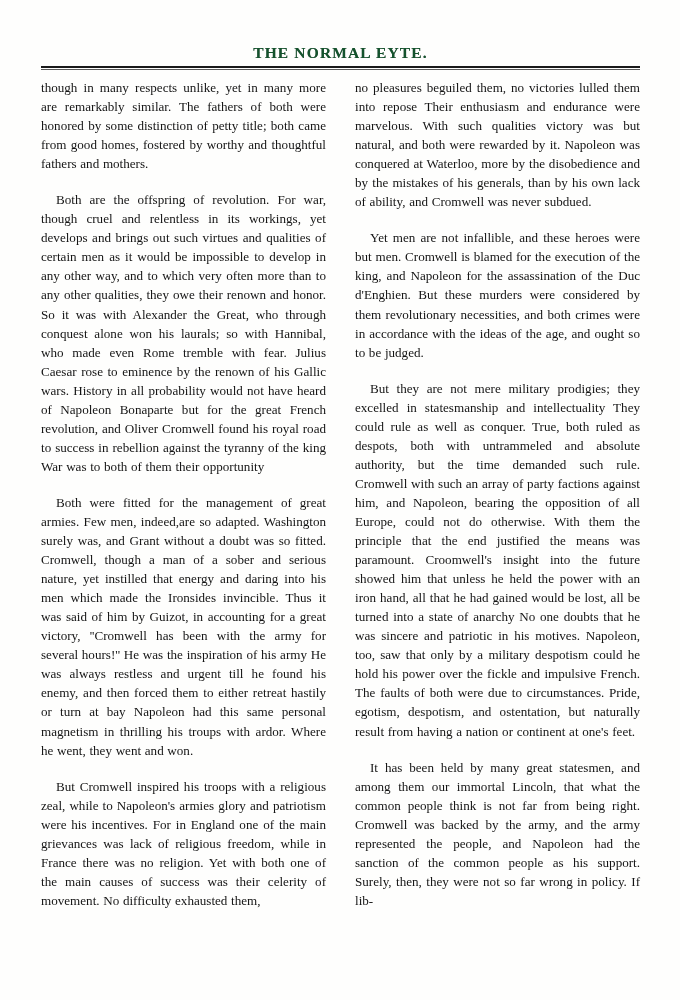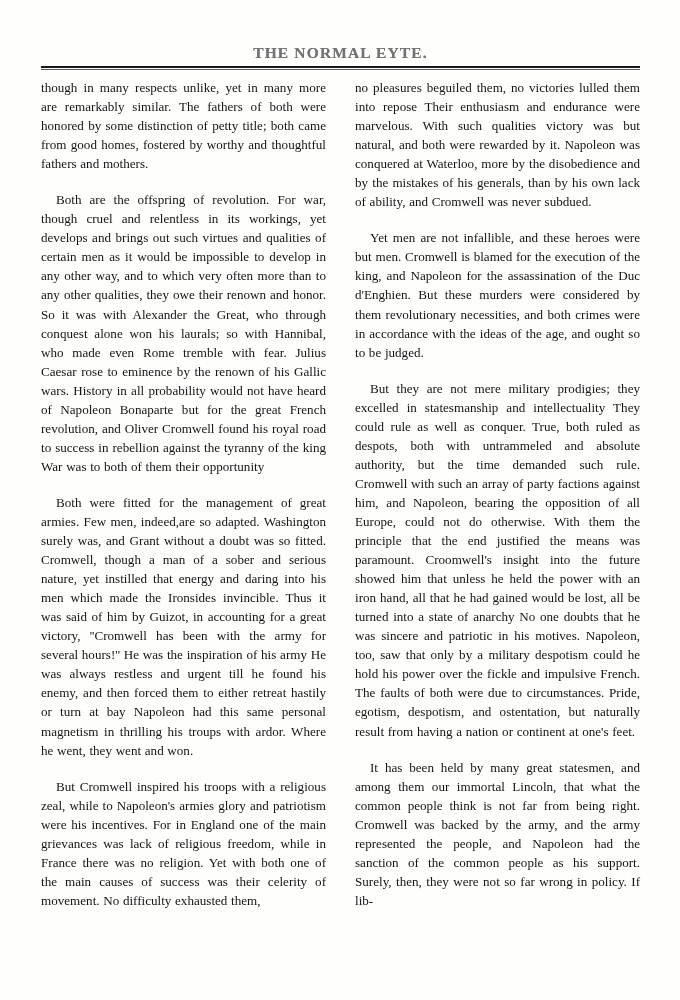--- a/index.html
+++ b/index.html
@@ -31,21 +31,21 @@
     top: 44px;
     left: 41px;
     width: 599px;
     text-align: center;
   }
   .masthead-title {
     font-family: "Liberation Serif", "DejaVu Serif", serif;
     font-size: 15.5px;
     font-weight: bold;
     letter-spacing: 1.15px;
-    color: #737373;
+    color: #14532d;
     text-transform: uppercase;
     white-space: nowrap;
     
     text-shadow: 0 0 0.6px rgba(0,0,0,0.45);
   }
 
   .head-rule {
     position: absolute;
     top: 66px;
     left: 41px;

